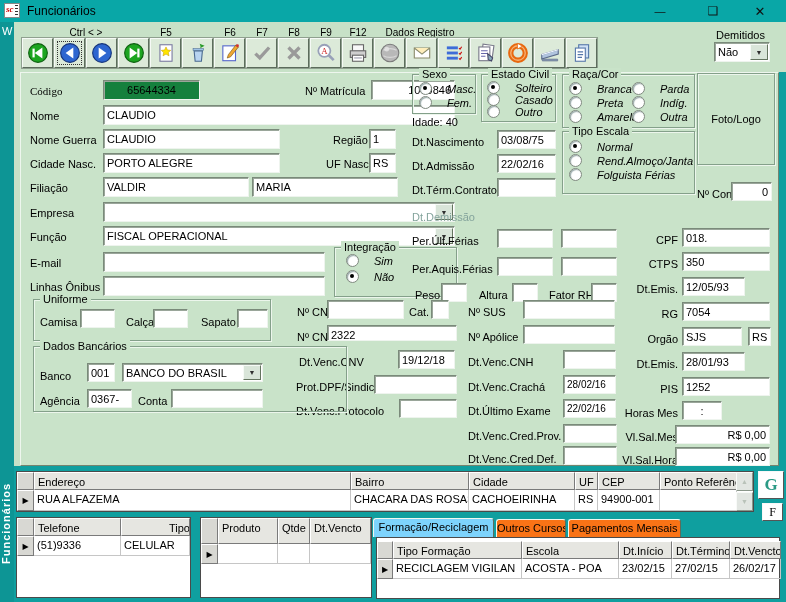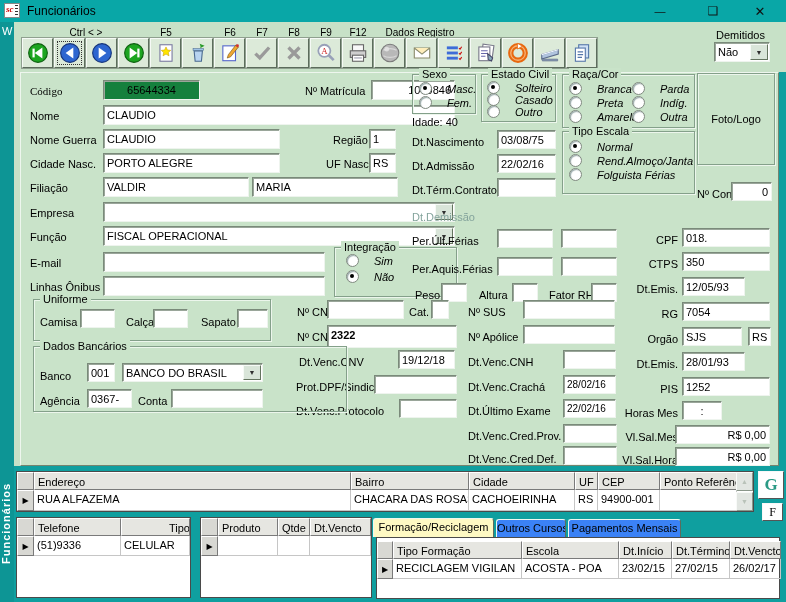--- a/index.html
+++ b/index.html
@@ -29,24 +29,24 @@
   .tb svg{width:22px;height:22px;}
   .slbl{position:absolute;top:27px;font-size:10px;text-align:center;white-space:nowrap;line-height:11px;}
   .grid{position:absolute;background:#fff;border:1px solid #4a4a4a;box-sizing:border-box;}
   .grow{display:flex;align-items:stretch;}
   .gc{box-sizing:border-box;flex:none;padding:2px 3px 0 3px;white-space:nowrap;overflow:hidden;line-height:14px;}
   .gh{background:#e6e6e1;border:1px solid;border-color:#fff #7a7a7a #7a7a7a #fff;}
   .gd{border-right:1px solid #c6c6c6;border-bottom:1px solid #c6c6c6;}
   .gs{background:#d8d8d3;border:1px solid;border-color:#fff #7a7a7a #7a7a7a #fff;text-align:center;font-size:8px;line-height:15px;padding:2px 0 0 0;}
   .sba{position:absolute;width:16px;background:#e2e6e2;border:1px solid;border-color:#f8faf8 #8a968a #8a968a #f8faf8;
        text-align:center;color:#b9c2b9;font-size:7px;line-height:14px;box-sizing:border-box;}
-  .tab{position:absolute;box-sizing:border-box;background:#3b82f6;border:1px solid;
+  .tab{position:absolute;box-sizing:border-box;background:#f97316;border:1px solid;
        border-color:#f0f8f0 #5c6c5c #5c6c5c #f0f8f0;border-bottom:none;border-radius:3px 3px 0 0;
        text-align:center;padding-top:2px;white-space:nowrap;overflow:hidden;}
-  .tab.active{background:#fef9c3;font-weight:normal;}
+  .tab.active{background:#7dd3fc;font-weight:normal;}
   .wbtn{position:absolute;top:0;height:22px;width:30px;display:flex;align-items:center;justify-content:center;color:#111;}
   .vtxt{position:absolute;left:0;top:448px;width:15px;height:150px;writing-mode:vertical-rl;
         transform:rotate(180deg);color:#fff;font-weight:bold;font-size:11px;letter-spacing:1px;text-align:center;}
 </style>
 </head>
 <body>
 
 <div id="win">
 
   <div class="abs" style="left:0;top:0;width:786px;height:22px;background:#09a7a7;">
@@ -366,21 +366,21 @@
   <div class="lbl" style="left:126px;top:316px;">Calça</div>
   <div class="fld" style="left:153px;top:309px;width:35px;height:19px;"></div>
   <div class="lbl" style="left:201px;top:316px;">Sapato</div>
   <div class="fld" style="left:237px;top:309px;width:31px;height:19px;"></div>
 
   <div class="lbl" style="left:297px;top:306px;">Nº CNH</div>
   <div class="fld" style="left:327px;top:300px;width:77px;height:19px;"></div>
   <div class="lbl" style="left:409px;top:306px;">Cat.</div>
   <div class="fld" style="left:431px;top:300px;width:18px;height:19px;"></div>
   <div class="lbl" style="left:297px;top:331px;">Nº CNV</div>
-  <div class="fld" style="left:327px;top:325px;width:130px;height:23px;font-weight:bold;">2322</div>
+  <div class="fld" style="left:327px;top:325px;width:130px;height:16px;">2322</div>
   <div class="lbl" style="left:299px;top:356px;">Dt.Venc.CNV</div>
   <div class="fld" style="left:398px;top:350px;width:57px;height:19px;">19/12/18</div>
   <div class="lbl" style="left:296px;top:381px;">Prot.DPF/Sindic.</div>
   <div class="fld" style="left:374px;top:375px;width:83px;height:19px;"></div>
   <div class="lbl" style="left:296px;top:405px;">Dt.Venc.Protocolo</div>
   <div class="fld" style="left:399px;top:399px;width:58px;height:19px;"></div>
 
   <div class="grp" style="left:33px;top:346px;width:312px;height:64px;">
     <span class="cap">Dados Bancários</span>
   </div>
@@ -469,21 +469,21 @@
       <div class="gc gh" style="width:69px;padding-left:47px;">Tipo</div>
     </div>
     <div class="grow" style="height:20px;">
       <div class="gc gs" style="width:17px;">▶</div>
       <div class="gc gd" style="width:87px;">(51)9336</div>
       <div class="gc gd" style="width:69px;">CELULAR</div>
     </div>
   </div>
 
   <div class="grid" style="left:200px;top:517px;width:172px;height:81px;">
-    <div class="grow" style="height:18px;">
+    <div class="grow" style="height:26px;">
       <div class="gc gs" style="width:17px;"></div>
       <div class="gc gh" style="width:60px;">Produto</div>
       <div class="gc gh" style="width:32px;">Qtde</div>
       <div class="gc gh" style="width:61px;">Dt.Vencto</div>
     </div>
     <div class="grow" style="height:20px;">
       <div class="gc gs" style="width:17px;">▶</div>
       <div class="gc gd" style="width:60px;"></div>
       <div class="gc gd" style="width:32px;"></div>
       <div class="gc gd" style="width:61px;"></div>

